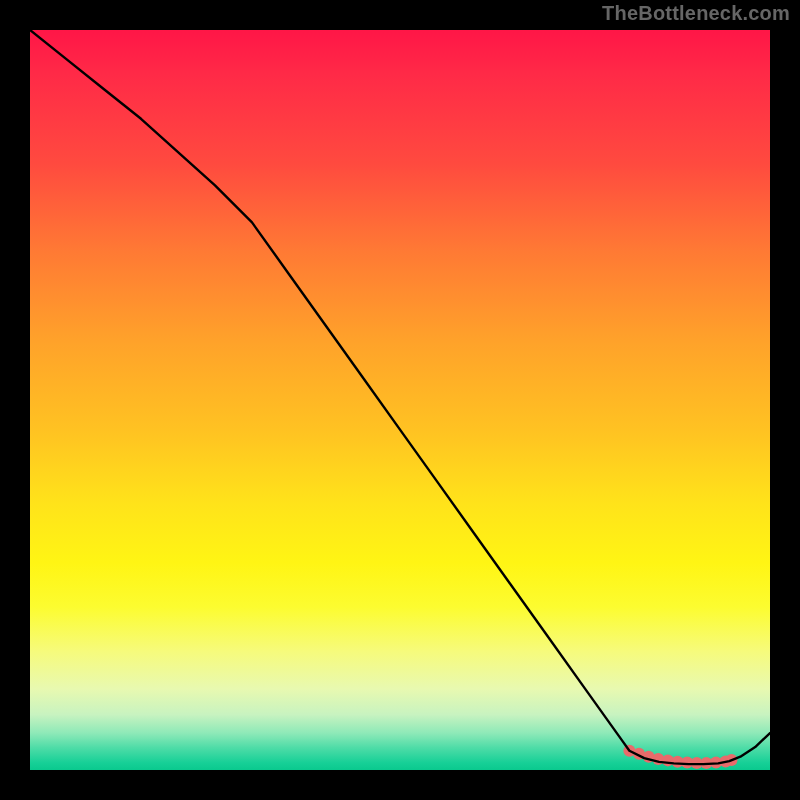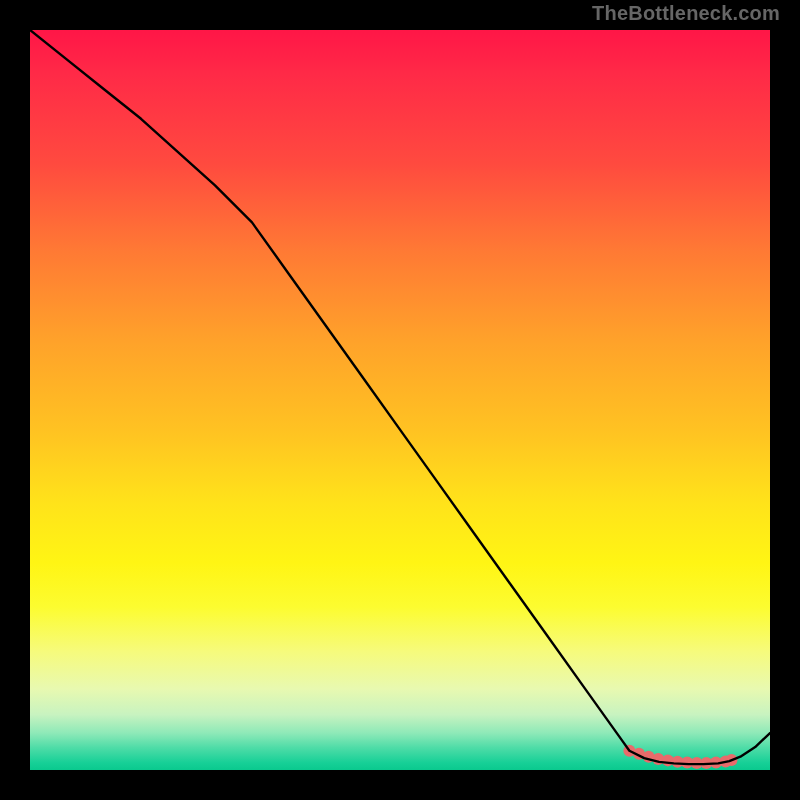--- a/index.html
+++ b/index.html
@@ -13,21 +13,21 @@
   }
   .frame {
     position: relative;
     width: 800px;
     height: 800px;
     background: #000;
   }
   .attribution {
     position: absolute;
     top: 2px;
-    right: 20px;
+    right: 10px;
     color: #666;
     font-size: 20px;
     font-weight: 600;
     letter-spacing: 0.2px;
   }
   .plot {
     position: absolute;
     left: 30px;
     top: 30px;
     width: 740px;

